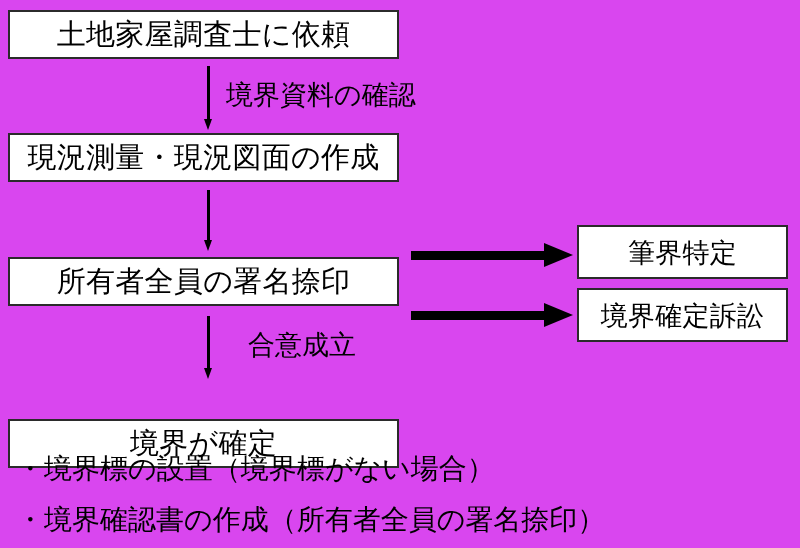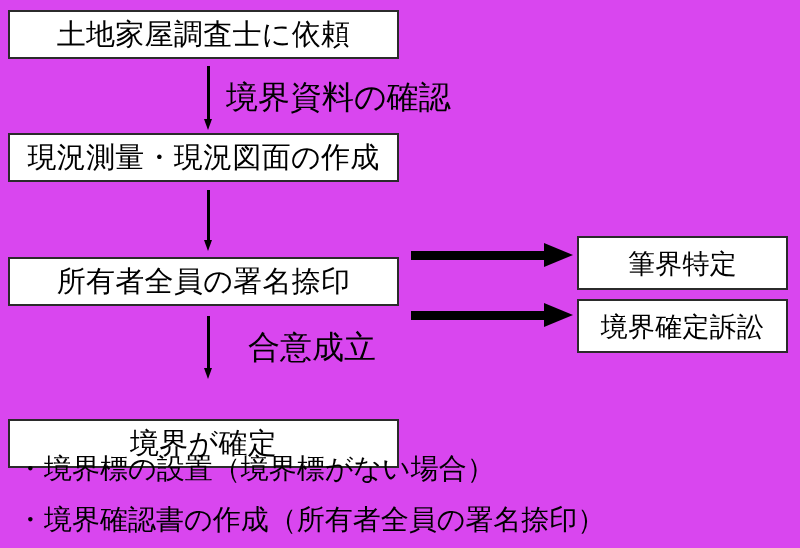--- a/index.html
+++ b/index.html
@@ -29,21 +29,21 @@
     background: #ffffff;
     display: flex;
     align-items: center;
     justify-content: center;
     line-height: 1;
     letter-spacing: 0.01em;
     color: #000000;
     white-space: nowrap;
   }
   .pbox.main  { left: 8px;   width: 391px; height: 49px;  font-size: 29px; }
-  .pbox.side  { left: 577px; width: 211px; height: 54px;  font-size: 27px; margin-top: 11px; }
+  .pbox.side  { left: 577px; width: 211px; height: 54px;  font-size: 27px; }
 
   #box-request  { top: 10px;  }
   #box-survey   { top: 133px; }
   #box-witness  { top: 257px; }
   #box-settled  { top: 383px; margin-top: 36px; }
 
   #box-boundary-id   { top: 225px; }
   #box-lawsuit       { top: 288px; }
 
   
@@ -100,21 +100,21 @@
     border-top: 12px solid transparent;
     border-bottom: 12px solid transparent;
     border-left: 29px solid #000000;
   }
   #harrow-top    { top: 243px; }
   #harrow-bottom { top: 303px; }
 
   
   .elabel {
     position: absolute;
-    font-size: 32px;
+    font-size: 27px;
     line-height: 1;
     color: #000000;
     white-space: nowrap;
   }
   #label-docs     { left: 226px; top: 81px;  }
   #label-agree    { left: 248px; top: 331px; }
   #label-disagree { left: 416px; top: 268px; font-size: 27px; }
 
   
   .bullets {

